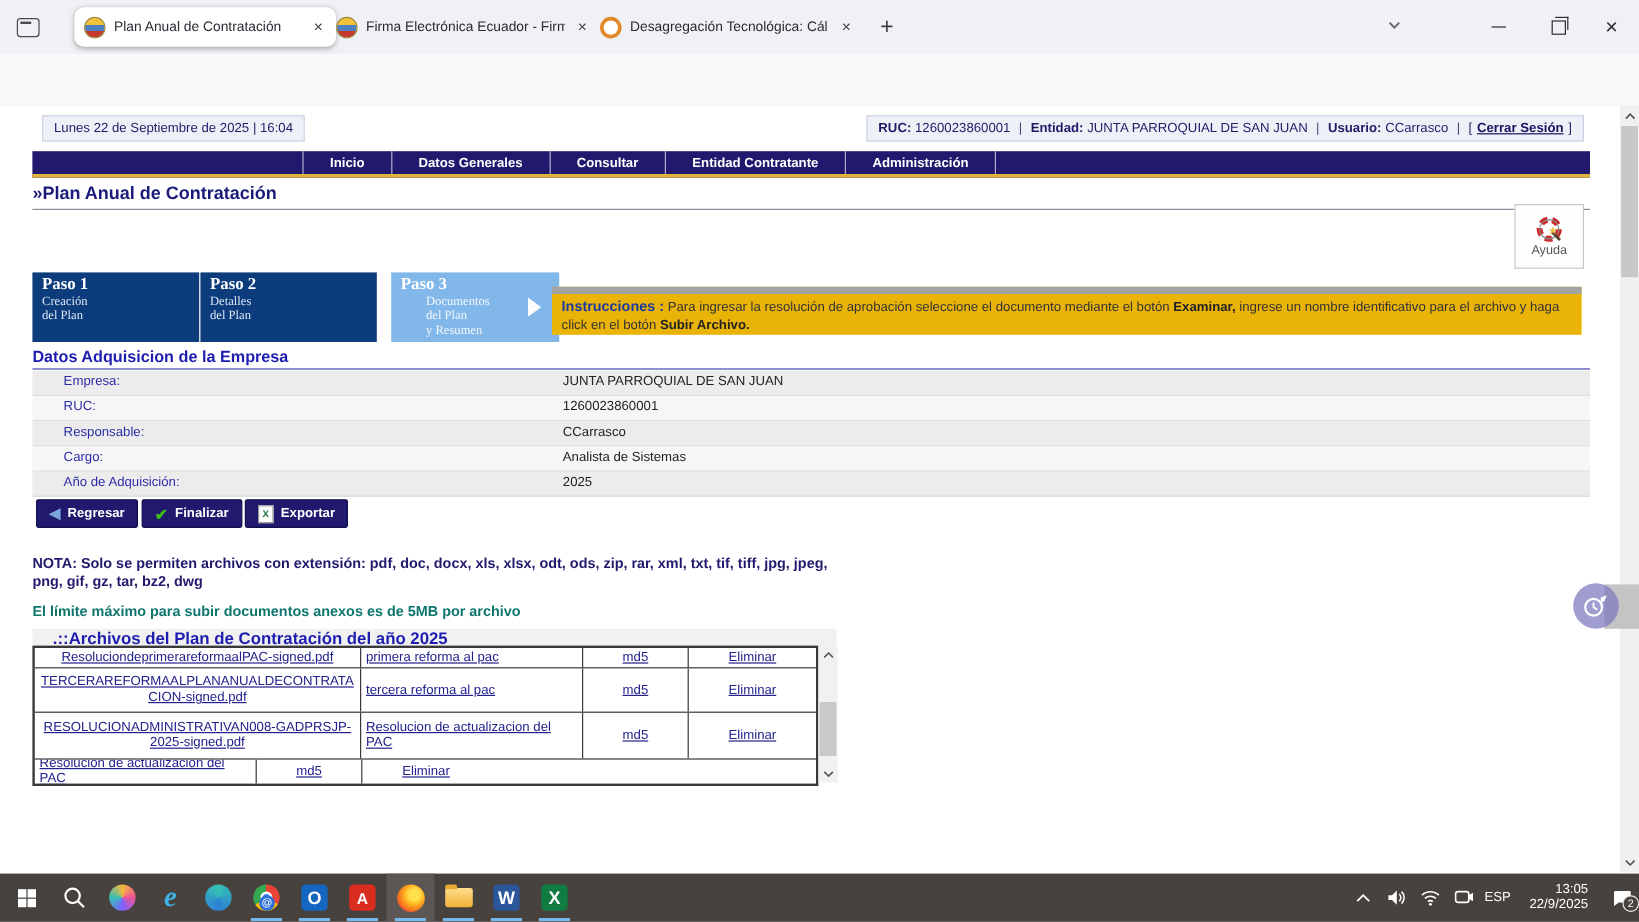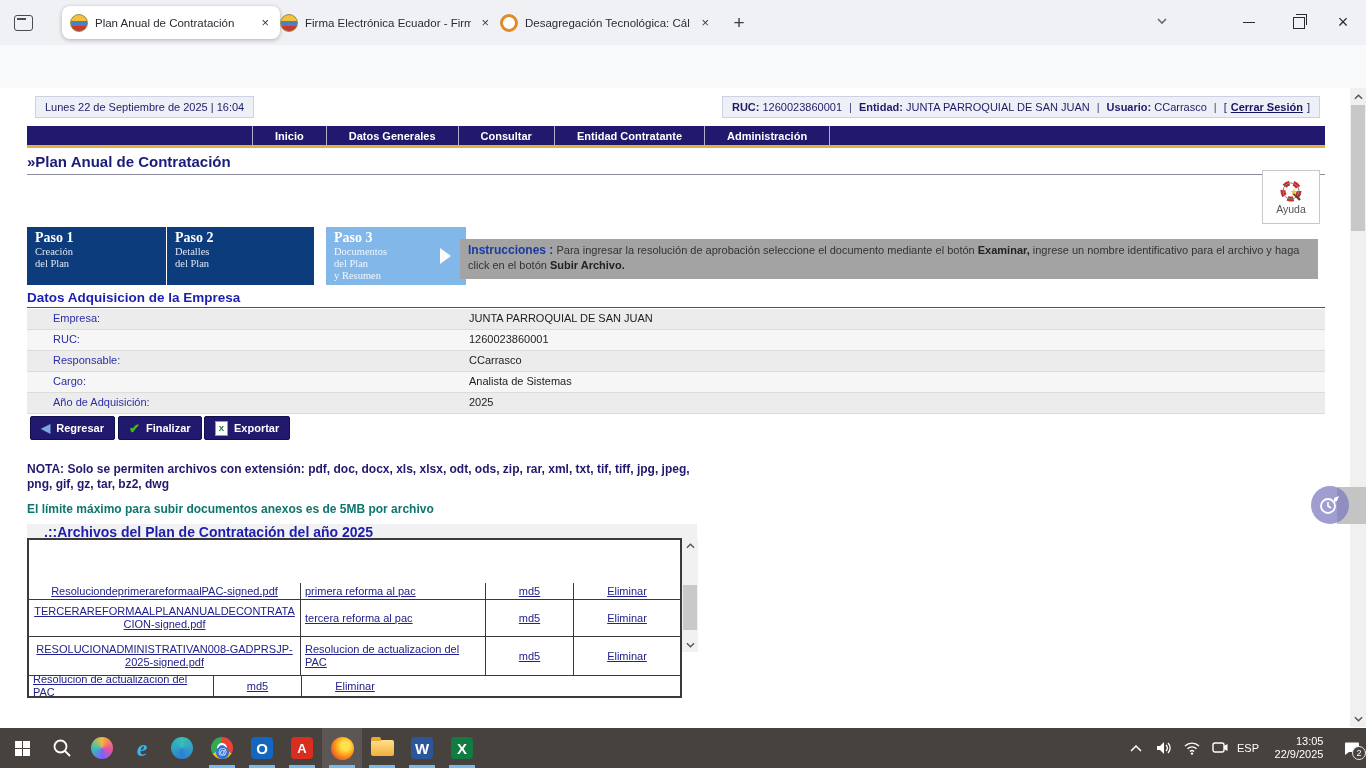--- a/index.html
+++ b/index.html
@@ -45,24 +45,24 @@
     display:flex;align-items:center;padding:0 22px;}
   #mainnav .end{border-left:1px solid rgba(255,255,255,.65);}
   .ptitle{position:absolute;left:27px;top:65px;font-size:15px;font-weight:bold;color:#1b1b7a;}
   .ptitle-line{position:absolute;left:27px;top:86px;width:1298px;border-top:1px solid #8a8a9a;}
   .helpbox{position:absolute;left:1262px;top:82px;width:56px;height:52px;border:1px solid #c8c8c8;background:#fefefe;
     display:flex;flex-direction:column;align-items:center;justify-content:center;font-size:10.5px;color:#555;}
   .step{position:absolute;top:139px;height:58px;background:#0d3c7c;color:#fff;padding:3px 0 0 8px;box-sizing:border-box;font-family:Liberation Serif, serif;}
   .step .nm{font-size:14px;font-weight:bold;}
   .step .ln{font-size:10.5px;color:#dce6f4;line-height:12px;}
   .step.lt{background:#82b7ea;}
-  .step.lt .ln{color:#f2f7fd;}
+  .step.lt .ln{color:#f2f7fd;margin-left:21px;}
   .step-arrow{position:absolute;left:440px;top:160px;width:0;height:0;border-left:11px solid #fdfdfd;
     border-top:8px solid transparent;border-bottom:8px solid transparent;}
-  .instr{position:absolute;left:460px;top:151px;width:858px;height:40px;background:#a3a3a3;border-top:1px solid #a3a3a3;
+  .instr{position:absolute;left:460px;top:151px;width:858px;height:40px;background:#eab308;border-top:6px solid #a3a3a3;
     box-sizing:border-box;padding:3px 8px;font-size:11px;color:#333;line-height:15px;}
   .instr .lbl{color:#1b3aa0;font-weight:bold;font-size:12px;}
   .instr b{color:#222;}
   .sec-head{position:absolute;left:27px;font-size:13.5px;font-weight:bold;color:#1d1db0;}
   .dat-line{position:absolute;left:27px;top:219px;width:1298px;border-top:1px solid #4646b4;}
   .crow{position:absolute;left:27px;width:1298px;height:20px;font-size:11px;border-bottom:1px solid #dcdcdc;}
   .crow .lab{position:absolute;left:26px;top:3px;color:#2d2da6;}
   .crow .val{position:absolute;left:442px;top:3px;color:#222;}
   .crow.odd{background:#ececec;} .crow.even{background:#f6f6f6;}
   .btn{position:absolute;top:328px;height:22px;background:#21196d;border:1px solid #10104d;border-radius:2px;color:#fff;
@@ -332,21 +332,21 @@
       <span class="bi" style="width:11px;height:13px;background:#fff;border:1px solid #9a9a9a;color:#1e7145;font-size:8px;font-weight:bold;display:flex;align-items:center;justify-content:center;">X</span>
       <span>Exportar</span>
     </div>
 
     <div class="nota">NOTA: Solo se permiten archivos con extensión: pdf, doc, docx, xls, xlsx, odt, ods, zip, rar, xml, txt, tif, tiff, jpg, jpeg, png, gif, gz, tar, bz2, dwg</div>
     <div class="limit">El límite máximo para subir documentos anexos es de 5MB por archivo</div>
 
     <div class="files-head">.::Archivos del Plan de Contratación del año 2025</div>
 
     <div class="ftable">
-      <div class="frow" style="height:16px;margin-top:43px;">
+      <div class="frow" style="height:16px;">
         <div class="fc c1">
             <span class="flink">ResoluciondeprimerareformaalPAC-signed.pdf</span>
           </div>
         <div class="fc c2" style="justify-content:flex-start;text-align:left;">
             <span class="flink">primera reforma al pac</span>
           </div>
         <div class="fc c3">
             <span class="flink">md5</span>
           </div>
         <div class="fc c4">

